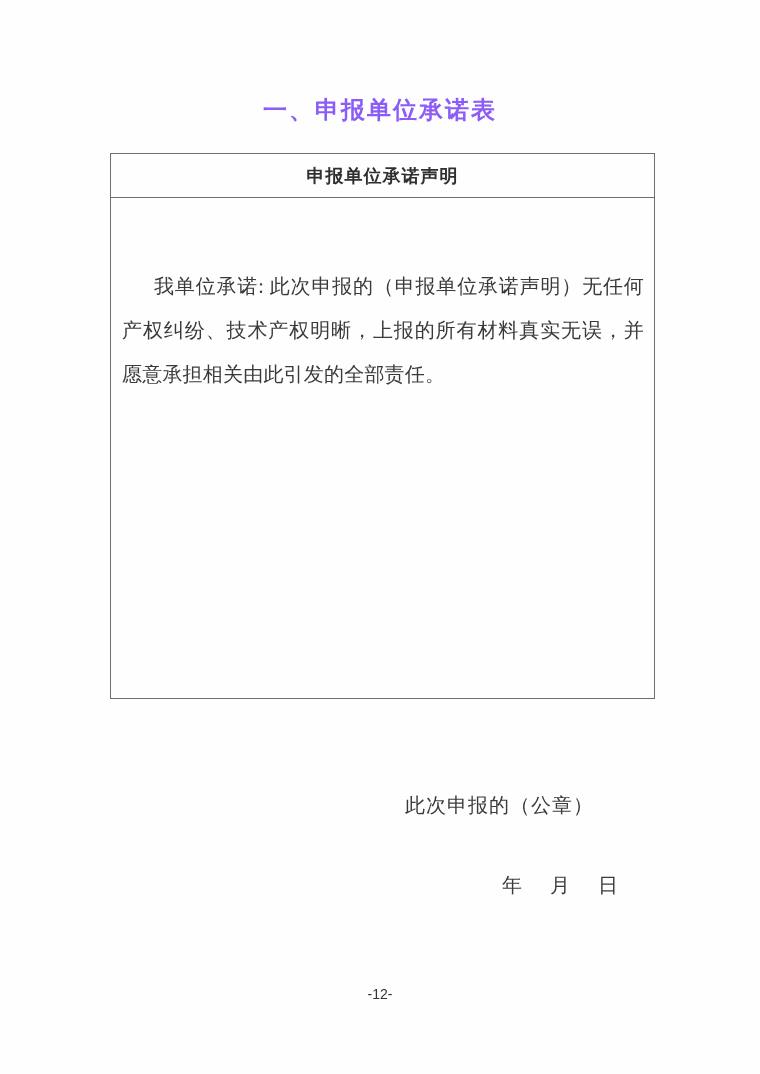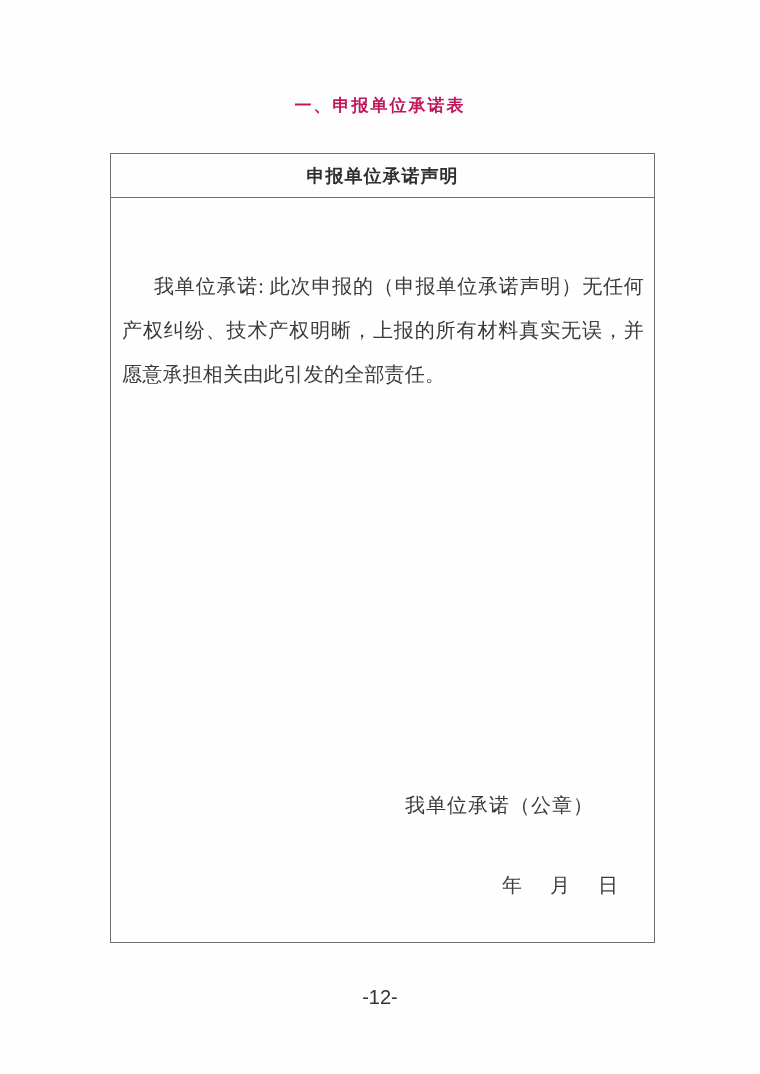--- a/index.html
+++ b/index.html
@@ -15,30 +15,30 @@
     font-family: "Liberation Serif", "DejaVu Serif", serif;
   }
   .doc-title {
     position: absolute;
     top: 94px;
     left: 0;
     width: 100%;
     text-align: center;
     font-family: "Liberation Sans", "DejaVu Sans", sans-serif;
     font-weight: bold;
-    font-size: 17px;
+    font-size: 24px;
     letter-spacing: 2px;
-    color: #be185d;
+    color: #8b5cf6;
   }
   .commitment-table {
     position: absolute;
     left: 110px;
     top: 153px;
     width: 545px;
-    height: 790px;
+    height: 546px;
     border: 1px solid #6e6e6e;
     background: #fefefe;
   }
   .table-header {
     height: 44px;
     border-bottom: 1px solid #6e6e6e;
     display: flex;
     align-items: center;
     justify-content: center;
     font-family: "Liberation Sans", "DejaVu Sans", sans-serif;
@@ -83,21 +83,21 @@
     line-height: 30px;
     color: #3a3a3a;
   }
   .page-number {
     position: absolute;
     top: 986px;
     left: 0;
     width: 100%;
     text-align: center;
     font-family: "Liberation Sans", "DejaVu Sans", sans-serif;
-    font-size: 20px;
+    font-size: 14px;
     color: #333333;
   }
 </style>
 </head>
 <body>
 
 <div class="page">
 
   <div class="doc-title">一、申报单位承诺表</div>
 
@@ -106,21 +106,21 @@
     <div class="table-header">申报单位承诺声明</div>
 
     <div class="table-body">
 
 
       <div class="commitment-paragraph">我单位承诺: 此次申报的（申报单位承诺声明）无任何产权纠纷、技术产权明晰，上报的所有材料真实无误，并愿意承担相关由此引发的全部责任。</div>
 
     </div>
 
 
-    <div class="sign-block-line seal-line">我单位承诺（公章）</div>
+    <div class="sign-block-line seal-line">此次申报的（公章）</div>
 
     <div class="date-line">
       <span>年</span>
       <span>月</span>
       <span>日</span>
     </div>
 
   </div>
 
   <div class="page-number">-12-</div>

